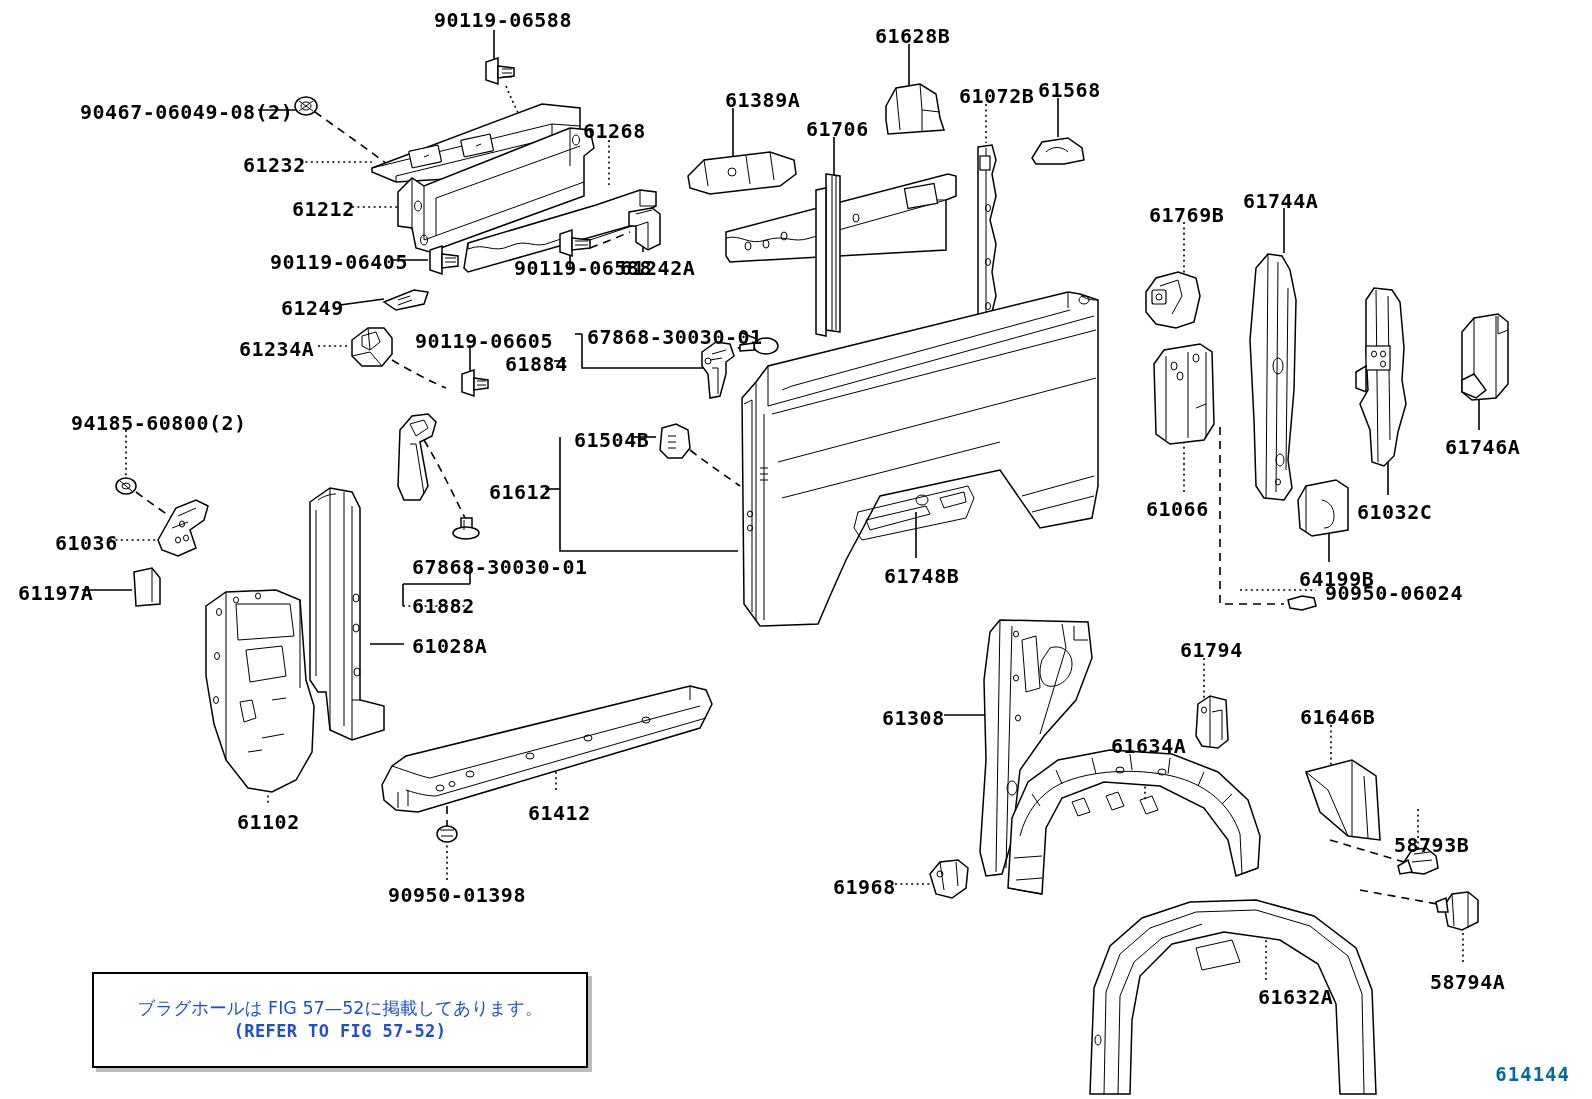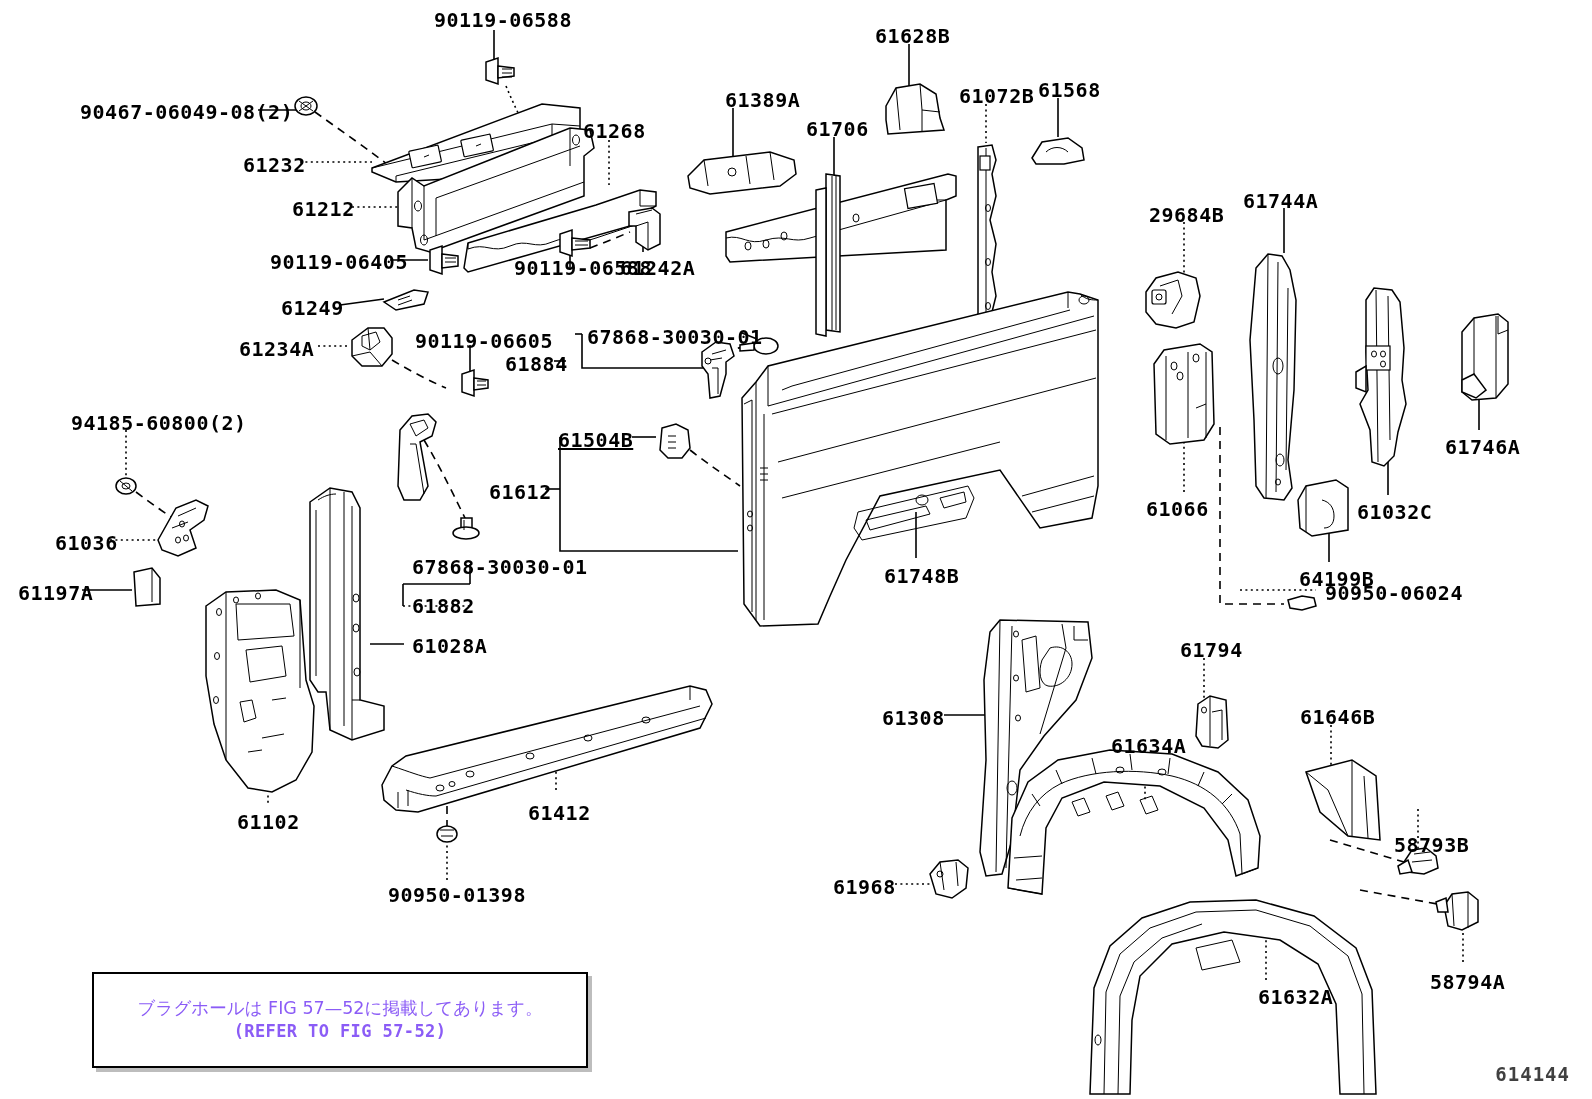--- a/index.html
+++ b/index.html
@@ -33,31 +33,31 @@
     width:496px;height:96px;
     border:2.5px solid #000;
     background:#fff;
     box-sizing:border-box;
     box-shadow:4px 4px 0 0 #bdbdbd;
     display:flex;flex-direction:column;
     align-items:center;justify-content:center;
   }
   #notebox .nl{
     font-family:"DejaVu Sans","Liberation Sans",sans-serif;
-    font-size:17px;color:#8b5cf6;white-space:nowrap;line-height:1.35;
+    font-size:17px;color:#1d4ed8;white-space:nowrap;line-height:1.35;
   }
   #notebox .nl.jp{font-size:17.5px;}
   #notebox .nl.bold{
     font-family:"DejaVu Sans Mono","Liberation Mono",monospace;
     font-weight:bold;font-size:17px;letter-spacing:0.4px;
   }
   #figno{
     position:absolute;right:22px;bottom:14px;
     font-family:"DejaVu Sans Mono","Liberation Mono",monospace;
-    font-size:19px;font-weight:bold;color:#404040;letter-spacing:1px;
+    font-size:19px;font-weight:bold;color:#0369a1;letter-spacing:1px;
   }
 </style>
 </head>
 <body>
 
 <div id="page">
 
   <svg class="art" viewBox="0 0 1592 1099">
 
     <g>
@@ -543,33 +543,33 @@
   <div class="lbl" style="left:434px;top:10px;">90119-06588</div>
   <div class="lbl" style="left:875px;top:26px;">61628B</div>
   <div class="lbl" style="left:80px;top:102px;">90467-06049-08(2)</div>
   <div class="lbl" style="left:725px;top:90px;">61389A</div>
   <div class="lbl" style="left:959px;top:86px;">61072B</div>
   <div class="lbl" style="left:1038px;top:80px;">61568</div>
   <div class="lbl" style="left:583px;top:121px;">61268</div>
   <div class="lbl" style="left:806px;top:119px;">61706</div>
   <div class="lbl" style="left:243px;top:155px;">61232</div>
   <div class="lbl" style="left:292px;top:199px;">61212</div>
-  <div class="lbl" style="left:1149px;top:205px;">29684B</div>
+  <div class="lbl" style="left:1149px;top:205px;">61769B</div>
   <div class="lbl" style="left:1243px;top:191px;">61744A</div>
   <div class="lbl" style="left:270px;top:252px;">90119-06405</div>
   <div class="lbl" style="left:620px;top:258px;">61242A</div>
   <div class="lbl" style="left:514px;top:258px;">90119-06588</div>
   <div class="lbl" style="left:281px;top:298px;">61249</div>
   <div class="lbl" style="left:239px;top:339px;">61234A</div>
   <div class="lbl" style="left:415px;top:331px;">90119-06605</div>
   <div class="lbl" style="left:587px;top:327px;">67868-30030-01</div>
   <div class="lbl" style="left:505px;top:354px;">61884</div>
   <div class="lbl" style="left:1445px;top:437px;">61746A</div>
   <div class="lbl" style="left:71px;top:413px;">94185-60800(2)</div>
-  <div class="lbl" style="left:558px;top:430px;text-decoration:underline;">61504B</div>
+  <div class="lbl" style="left:574px;top:430px;">61504B</div>
   <div class="lbl" style="left:489px;top:482px;">61612</div>
   <div class="lbl" style="left:1146px;top:499px;">61066</div>
   <div class="lbl" style="left:1357px;top:502px;">61032C</div>
   <div class="lbl" style="left:55px;top:533px;">61036</div>
   <div class="lbl" style="left:412px;top:557px;">67868-30030-01</div>
   <div class="lbl" style="left:884px;top:566px;">61748B</div>
   <div class="lbl" style="left:1299px;top:569px;">64199B</div>
   <div class="lbl" style="left:18px;top:583px;">61197A</div>
   <div class="lbl" style="left:412px;top:596px;">61882</div>
   <div class="lbl" style="left:1325px;top:583px;">90950-06024</div>

